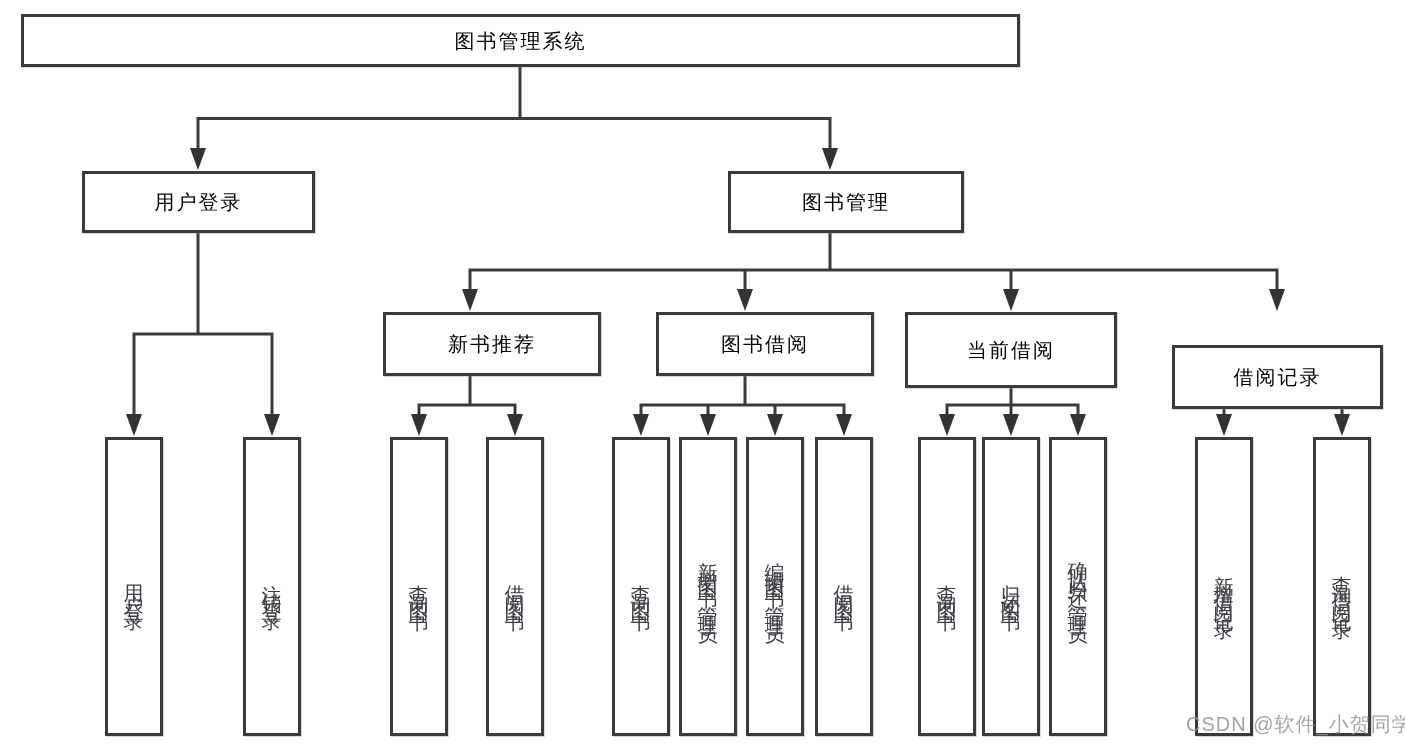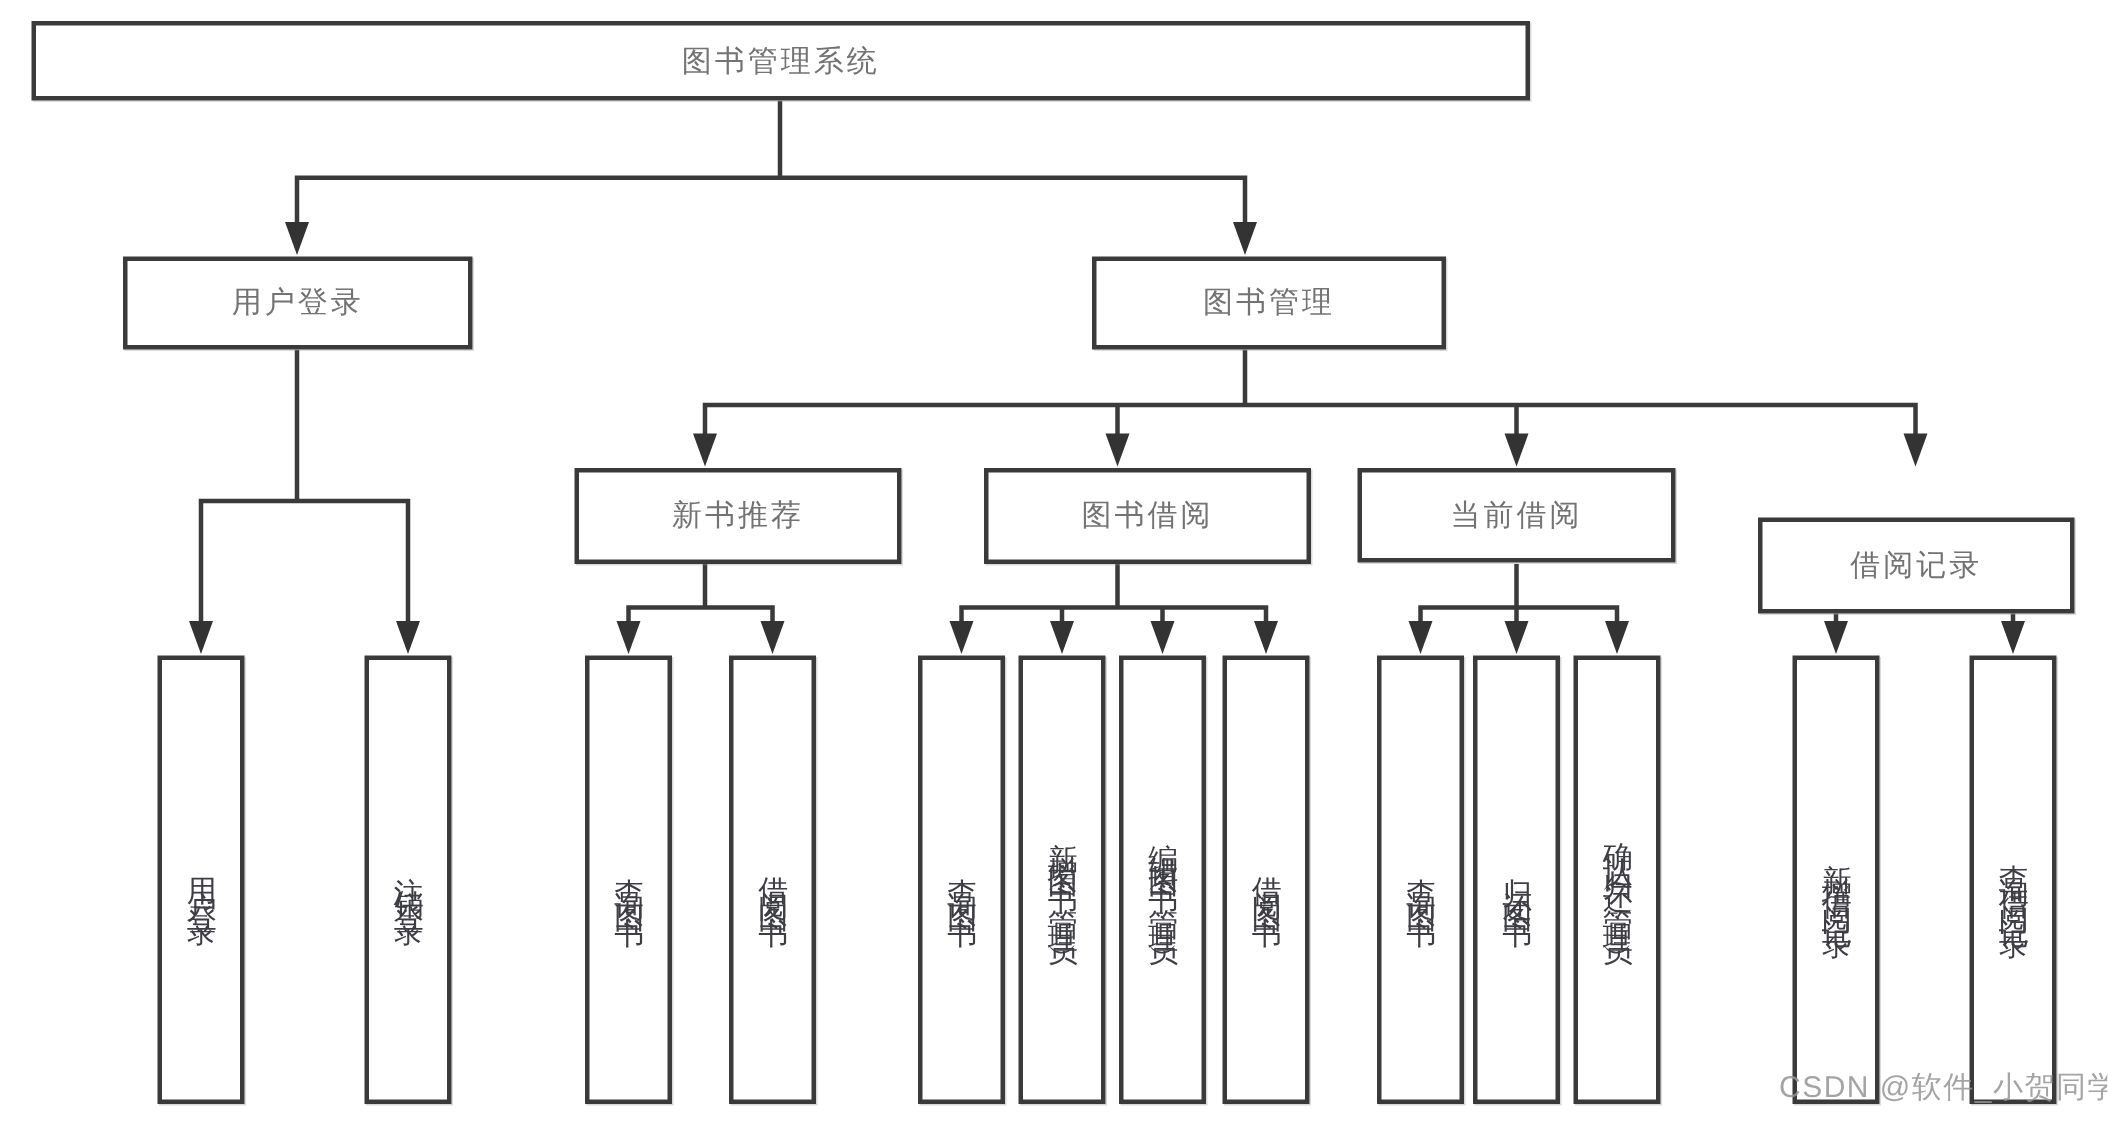--- a/index.html
+++ b/index.html
@@ -22,21 +22,21 @@
     box-sizing: border-box;
     background: #ffffff;
     border: 3px solid #3a3a3a;
     box-shadow: 1px 1px 0 rgba(150,150,150,0.35);
     display: flex;
     align-items: center;
     justify-content: center;
   }
   .box .hlabel {
     font-size: 20px;
-    color: #737373;
+    color: #000000;
     letter-spacing: 2px;
     white-space: nowrap;
     line-height: 1;
   }
   .leaf {
     top: 437px;
     width: 58px;
     height: 299px;
   }
   .leaf .vlabel {
@@ -117,21 +117,21 @@
   <div class="box" style="left:728px; top:171px; width:236px; height:62px;">
     <span class="hlabel">图书管理</span>
   </div>
 
   <div class="box" style="left:361px; top:312px; width:218px; height:64px;margin-left:22px;">
     <span class="hlabel">新书推荐</span>
   </div>
   <div class="box" style="left:656px; top:312px; width:218px; height:64px;">
     <span class="hlabel">图书借阅</span>
   </div>
-  <div class="box" style="left:905px; top:312px; width:212px; height:63px;text-align:right;">
+  <div class="box" style="left:905px; top:312px; width:212px; height:76px;text-align:right;">
     <span class="hlabel">当前借阅</span>
   </div>
   <div class="box" style="left:1172px; top:312px; width:211px; height:64px;margin-top:33px;">
     <span class="hlabel">借阅记录</span>
   </div>
 
   <div class="box leaf" style="left:105px;">
     <span class="vlabel">用户登录</span>
   </div>
   <div class="box leaf" style="left:243px;">

